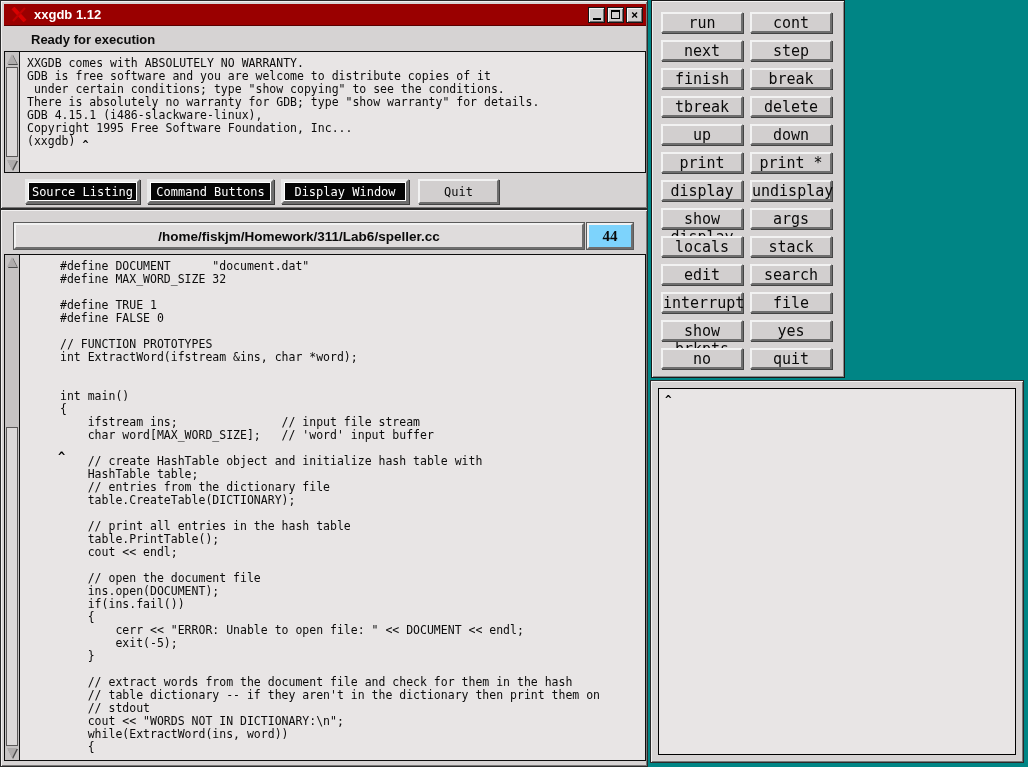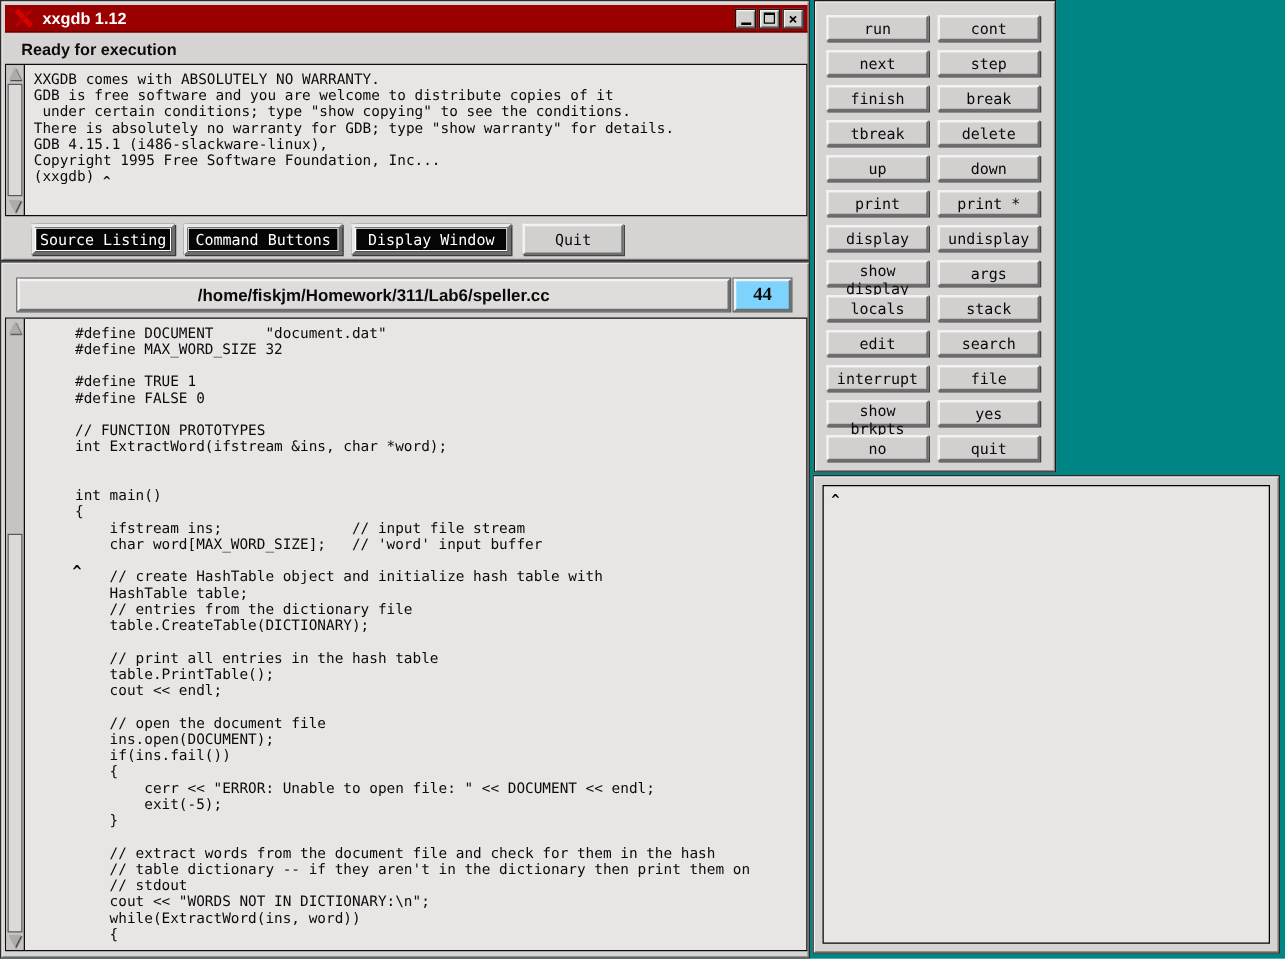--- a/index.html
+++ b/index.html
@@ -32,21 +32,21 @@
     background:#D2CFCF; border:1px solid #161616;
     box-shadow: inset 1px 1px 0 #F5F5F5, inset -1px -1px 0 #6e6e6e;
     display:flex; align-items:center; justify-content:center;
     padding:0; cursor:default;
   }
   .glyph-min { width:8px; height:2px; background:#000; margin-top:8px; }
   .glyph-max { width:9px; height:9px; border:1px solid #000; border-top-width:2px; }
   .glyph-close { font-size:12px; font-weight:bold; color:#000; line-height:1; font-family:"DejaVu Sans Mono", monospace; }
 
   #status-label {
-    position:absolute; left:16px; top:31px;
+    position:absolute; left:30px; top:31px;
     font-size:13px; font-weight:bold; color:#0c0c0c;
   }
 
   .text-box {
     position:absolute; background:#E8E5E5; border:1px solid #0d0d0d;
   }
   #console-box { left:3px; top:50px; width:642px; height:122px; }
 
   
   .vscroll {
@@ -146,21 +146,21 @@
   #cmd-panel {
     position:absolute; left:651px; top:0; width:194px; height:378px;
     background:#D6D3D3; border:1px solid #1a1a1a;
     box-shadow: inset 1px 1px 0 #F2F0F0, inset -1px -1px 0 #8a8888;
   }
   #cmd-grid {
     position:absolute; left:9px; top:11px;
     display:grid; grid-template-columns:82px 82px;
     column-gap:7px; row-gap:7px;
   }
-  .cmd-btn { width:82px; height:21px; font-size:12px; }
+  .cmd-btn { width:82px; height:21px; font-size:15px; }
 
   
   #display-window { left:650px; top:380px; width:374px; height:383px; padding:7px; }
   #display-content {
     position:absolute; left:7px; top:7px; right:7px; bottom:7px;
     background:#E8E5E5; border:1px solid #000;
   }
   #display-caret {
     position:absolute; left:6px; top:4px;
     font-family:"DejaVu Sans Mono", monospace; font-size:11px; font-weight:bold;

